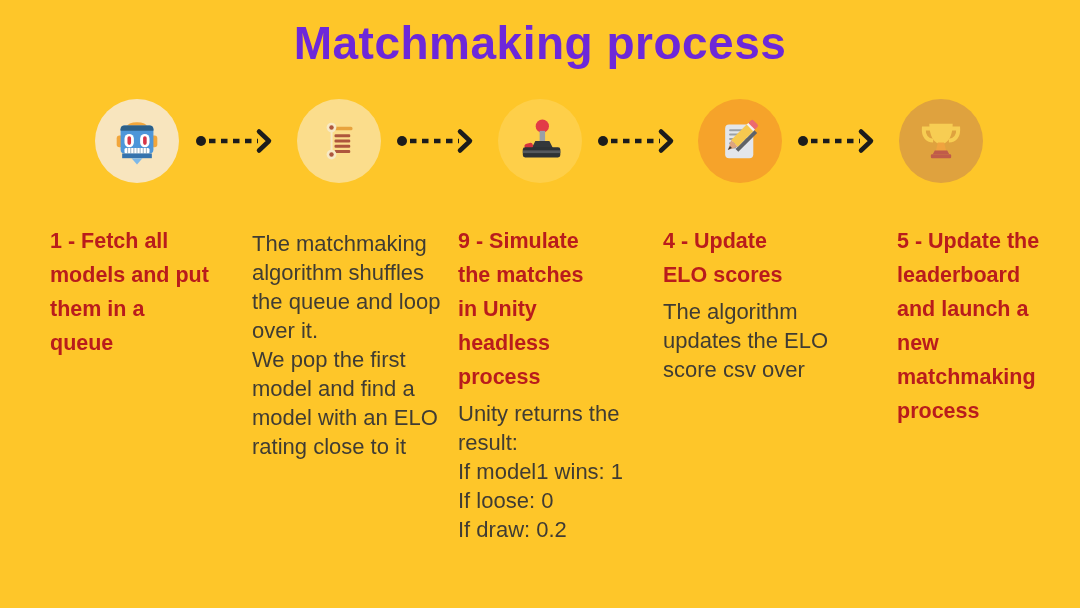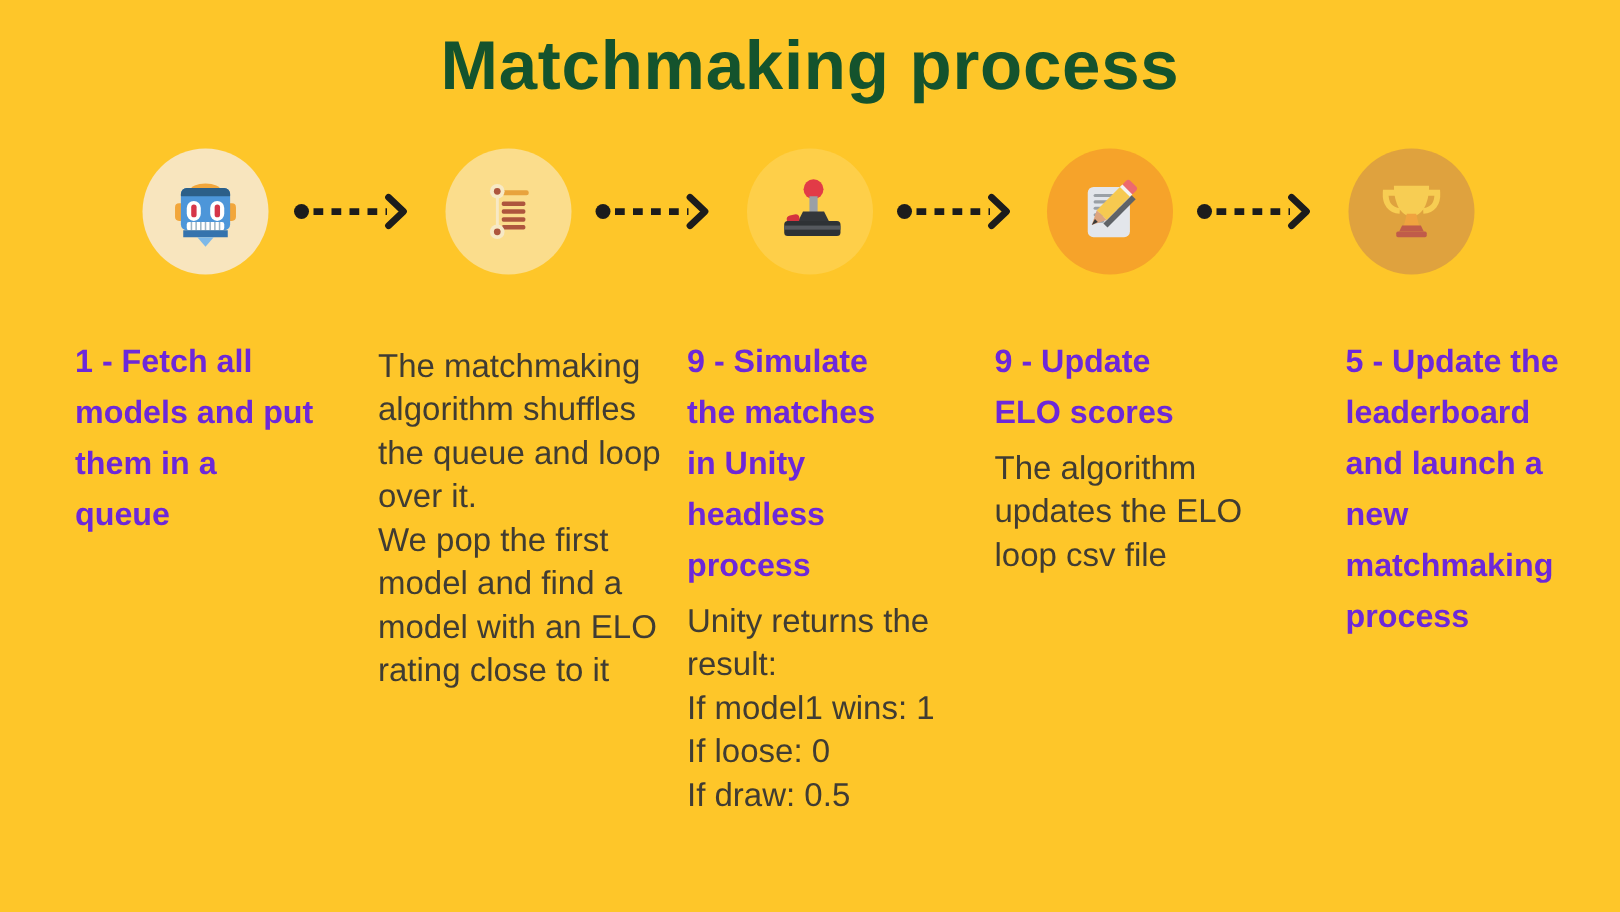--- a/index.html
+++ b/index.html
@@ -12,21 +12,21 @@
   }
   .slide-title {
     position: absolute;
     top: 16px;
     left: 0;
     width: 100%;
     text-align: center;
     font-size: 46px;
     font-weight: 800;
     letter-spacing: 0.5px;
-    color: #14532d;
+    color: #6d28d9;
   }
   .step-circle {
     position: absolute;
     top: 99px;
     width: 84px;
     height: 84px;
     border-radius: 50%;
     display: flex;
     align-items: center;
     justify-content: center;
@@ -53,21 +53,21 @@
   }
   .t1 { left: 50px; }
   .t2 { left: 252px; }
   .t3 { left: 458px; }
   .t4 { left: 663px; }
   .t5 { left: 897px; }
   .step-heading {
     font-size: 21.5px;
     font-weight: 700;
     line-height: 34px;
-    color: #6d28d9;
+    color: #b91c1c;
     white-space: pre-line;
   }
   .step-body {
     margin-top: 5px;
     font-size: 22px;
     font-weight: 400;
     line-height: 29px;
     color: #403c33;
     white-space: pre-line;
   }
@@ -198,29 +198,29 @@
   <div class="step-col t3">
     <div class="step-heading">9 - Simulate
 the matches
 in Unity
 headless
 process</div>
     <div class="step-body">Unity returns the
 result:
 If model1 wins: 1
 If loose: 0
-If draw: 0.5</div>
+If draw: 0.2</div>
   </div>
 
   <div class="step-col t4">
-    <div class="step-heading">9 - Update
+    <div class="step-heading">4 - Update
 ELO scores</div>
     <div class="step-body">The algorithm
 updates the ELO
-loop csv file</div>
+score csv over</div>
   </div>
 
   <div class="step-col t5">
     <div class="step-heading">5 - Update the
 leaderboard
 and launch a
 new
 matchmaking
 process</div>
     <div class="step-body"></div>

